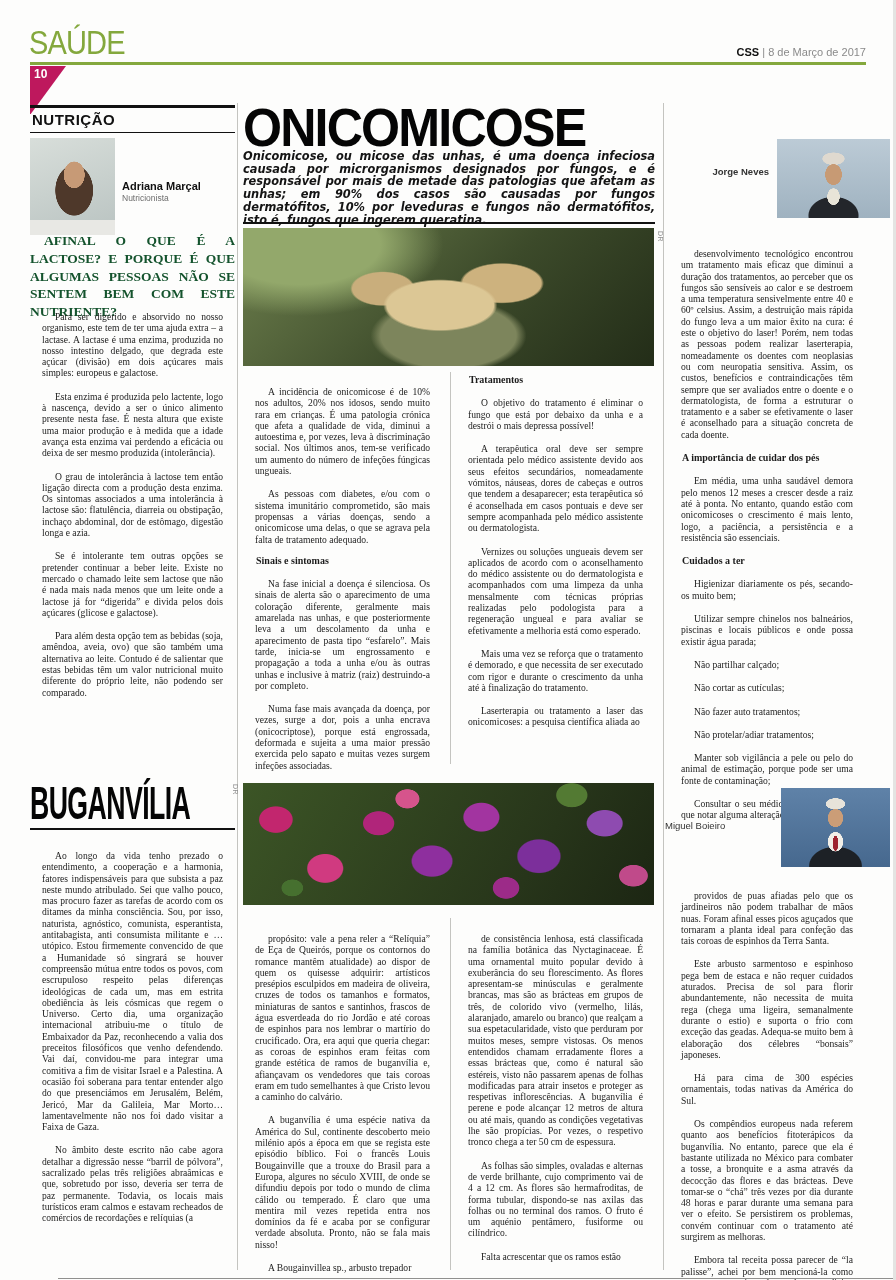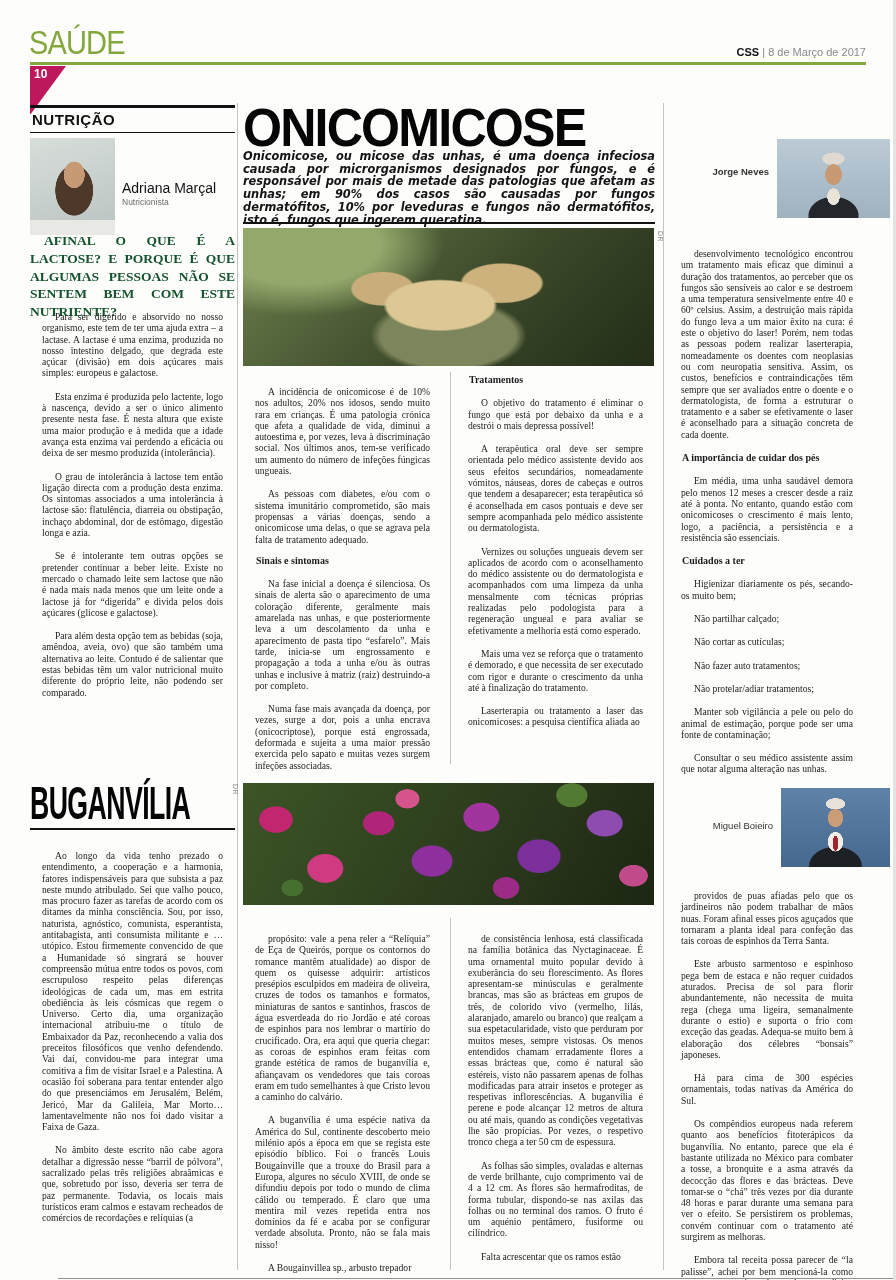--- a/index.html
+++ b/index.html
@@ -44,21 +44,21 @@
   
   .photo { background-repeat: no-repeat; }
   #adriana-photo { left: 30px; top: 138px; width: 85px; height: 97px;
     background:
       radial-gradient(15px 19px at 52% 38%, #c79a76 0 69%, transparent 71%),
       radial-gradient(27px 36px at 52% 54%, #4e382a 0 69%, transparent 71%),
       linear-gradient(to top, #e8e8e4 0 15px, transparent 15px),
       linear-gradient(160deg, #d8dedA, #b9c3c1);
   }
   #adriana-caption { left: 122px; top: 180px; width: 110px; font-family: "Liberation Sans", sans-serif; }
-  #adriana-caption .cap-name { font-size: 14px; font-weight: 400; color: #111; }
+  #adriana-caption .cap-name { font-size: 11px; font-weight: 700; color: #111; }
   #adriana-caption .cap-role { font-size: 8.5px; color: #6d6d6d; margin-top: 1px; }
 
   #feet-photo { left: 243px; top: 228px; width: 411px; height: 138px;
     background:
       radial-gradient(92px 42px at 48% 56%, #dcc795 0 58%, transparent 62%),
       radial-gradient(70px 34px at 63% 40%, #cdb27e 0 56%, transparent 60%),
       radial-gradient(56px 30px at 34% 44%, #c9ae7c 0 54%, transparent 58%),
       radial-gradient(130px 62px at 50% 78%, #7d855c 0 52%, transparent 60%),
       radial-gradient(210px 105px at 14% 12%, #93a86b 0 38%, transparent 68%),
       linear-gradient(135deg, #6d7f4d 0%, #3c4a2a 55%, #232d18 100%);
@@ -98,21 +98,21 @@
 
   #miguel-photo { left: 781px; top: 788px; width: 109px; height: 79px;
     background:
       radial-gradient(11px 13px at 50% 38%, #cb9d77 0 68%, transparent 71%),
       radial-gradient(14px 8px at 50% 20%, #e7e3da 0 68%, transparent 71%),
       radial-gradient(4px 11px at 50% 70%, #9e2430 0 68%, transparent 71%),
       radial-gradient(11px 14px at 50% 68%, #f2efe8 0 68%, transparent 71%),
       radial-gradient(38px 28px at 50% 99%, #1d2126 0 68%, transparent 71%),
       linear-gradient(#5f82a8, #46688e);
   }
-  #miguel-caption { left: 665px; top: 820px; width: 108px; text-align: right;
+  #miguel-caption { left: 665px; top: 820px; width: 108px; text-align: left;
     font-family: "Liberation Sans", sans-serif; font-size: 9.5px; color: #333; }
 
   
   .display-headline { font-family: "Liberation Sans", sans-serif; font-weight: 700; color: #050505; white-space: nowrap; }
   #onico-headline { left: 243px; top: 96px; font-size: 54px; letter-spacing: -2px;
     transform: scaleX(0.93); transform-origin: left top; }
   #bug-headline { left: 30px; top: 776px; font-size: 46px; letter-spacing: -1px;
     transform: scaleX(0.58); transform-origin: left top; }
   #bug-rule { left: 30px; top: 828px; width: 205px; height: 1.5px; background: #111; }
 
@@ -203,20 +203,21 @@
       <p>Vernizes ou soluções ungueais devem ser aplicados de acordo com o aconselhamento do médico assistente ou do dermatologista e acompanhados com uma limpeza da unha mensalmente com técnicas próprias realizadas pelo podologista para a regeneração ungueal e para avaliar se efetivamente a melhoria está como esperado.</p>
       <p>Mais uma vez se reforça que o tratamento é demorado, e que necessita de ser executado com rigor e durante o crescimento da unha até à finalização do tratamento.</p>
       <p>Laserterapia ou tratamento a laser das onicomicoses: a pesquisa científica aliada ao</p>
     </div>
   <div class="abs body-text tight" id="onico-col3">
       <p>desenvolvimento tecnológico encontrou um tratamento mais eficaz que diminui a duração dos tratamentos, ao perceber que os fungos são sensíveis ao calor e se destroem a uma temperatura sensivelmente entre 40 e 60º celsius. Assim, a destruição mais rápida do fungo leva a um maior êxito na cura: é este o objetivo do laser! Porém, nem todas as pessoas podem realizar laserterapia, nomeadamente os doentes com neoplasias ou com neuropatia sensitiva. Assim, os custos, benefícios e contraindicações têm sempre que ser avaliados entre o doente e o dermatologista, de forma a estruturar o tratamento e a saber se efetivamente o laser é aconselhado para a situação concreta de cada doente.</p>
       <p class="subhead">A importância de cuidar dos pés</p>
       <p>Em média, uma unha saudável demora pelo menos 12 meses a crescer desde a raiz até à ponta. No entanto, quando estão com onicomicoses o crescimento é mais lento, logo, a paciência, a persistência e a resistência são essenciais.</p>
       <p class="subhead">Cuidados a ter</p>
       <p>Higienizar diariamente os pés, secando-os muito bem;</p>
+      <p>Utilizar sempre chinelos nos balneários, piscinas e locais públicos e onde possa existir água parada;</p>
       <p>Não partilhar calçado;</p>
       <p>Não cortar as cutículas;</p>
       <p>Não fazer auto tratamentos;</p>
       <p>Não protelar/adiar tratamentos;</p>
       <p>Manter sob vigilância a pele ou pelo do animal de estimação, porque pode ser uma fonte de contaminação;</p>
       <p>Consultar o seu médico assistente assim que notar alguma alteração nas unhas.</p>
     </div>
 
   <div class="abs display-headline" id="bug-headline">BUGANVÍLIA</div>
   <div class="abs" id="bug-rule"></div>

